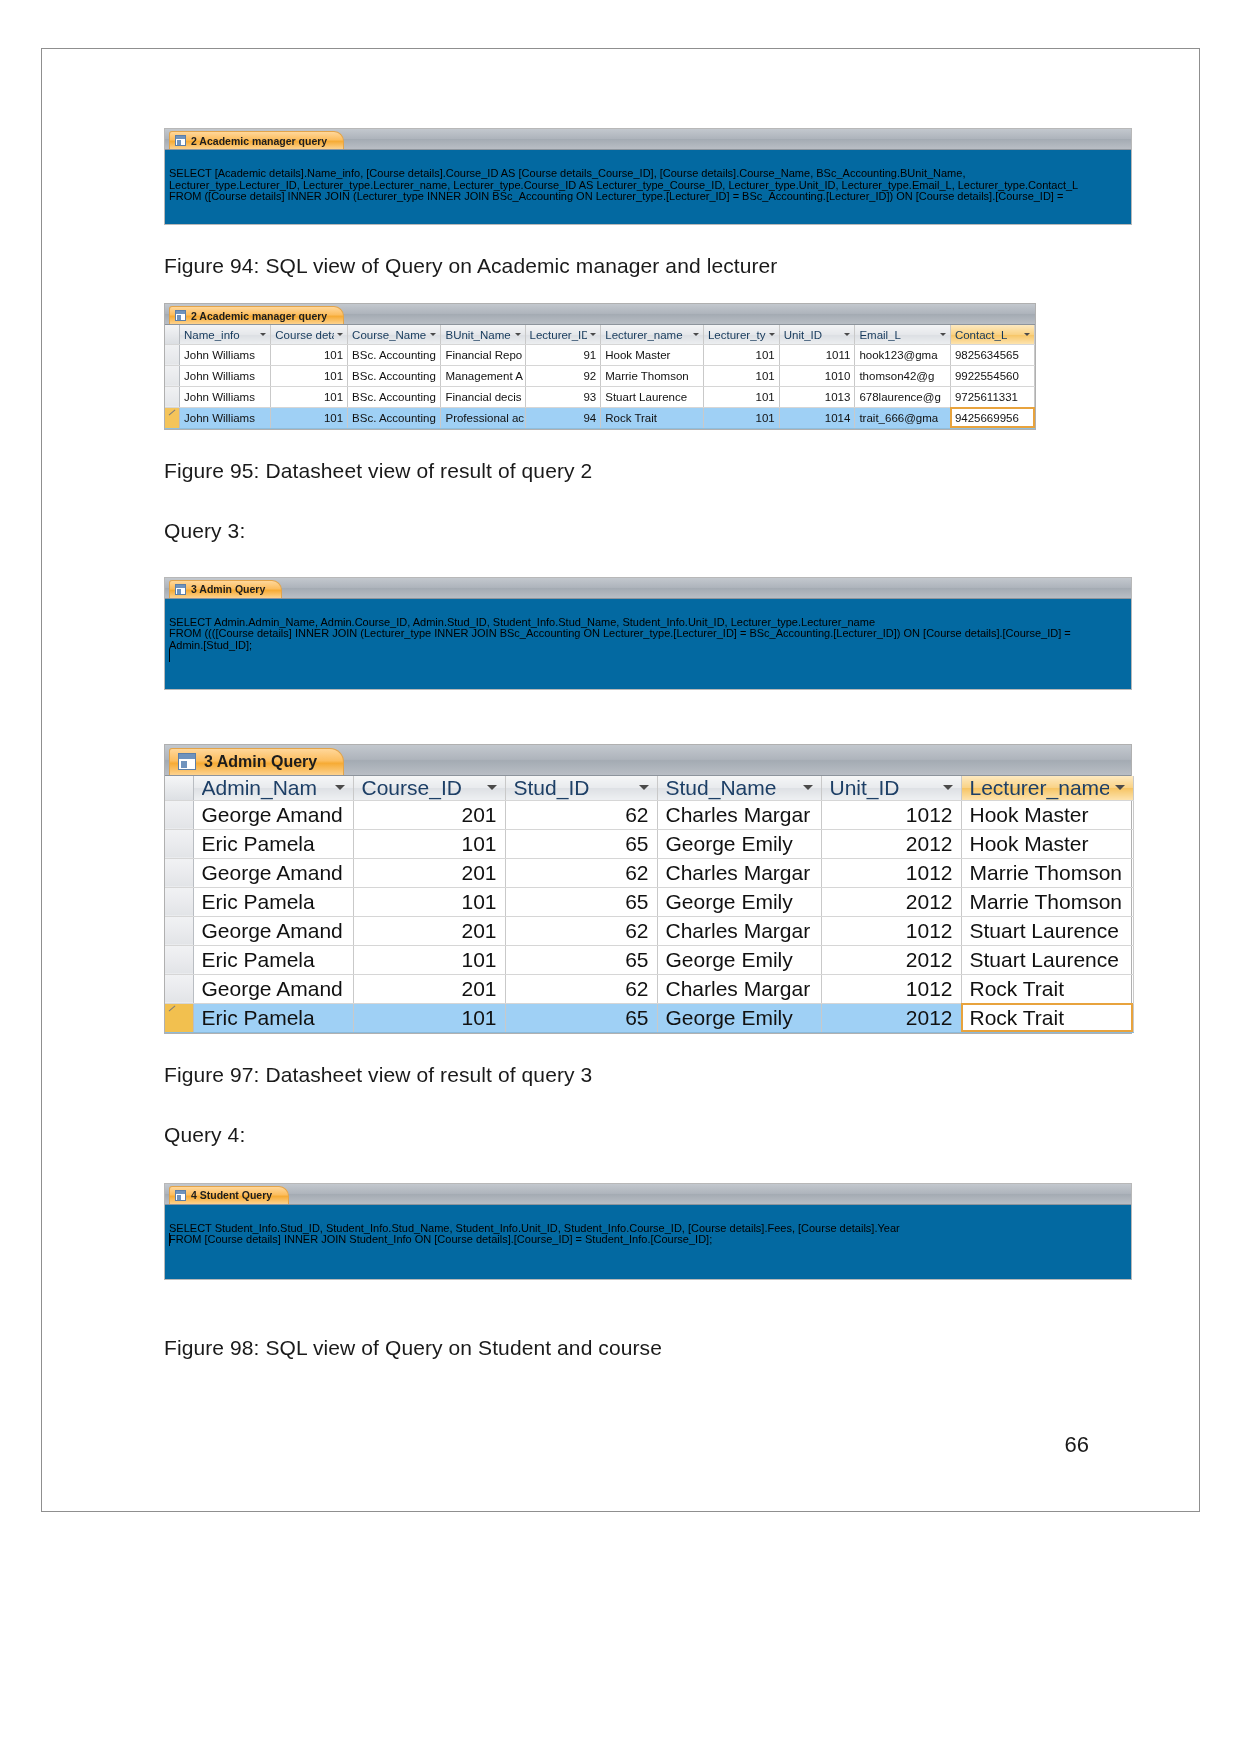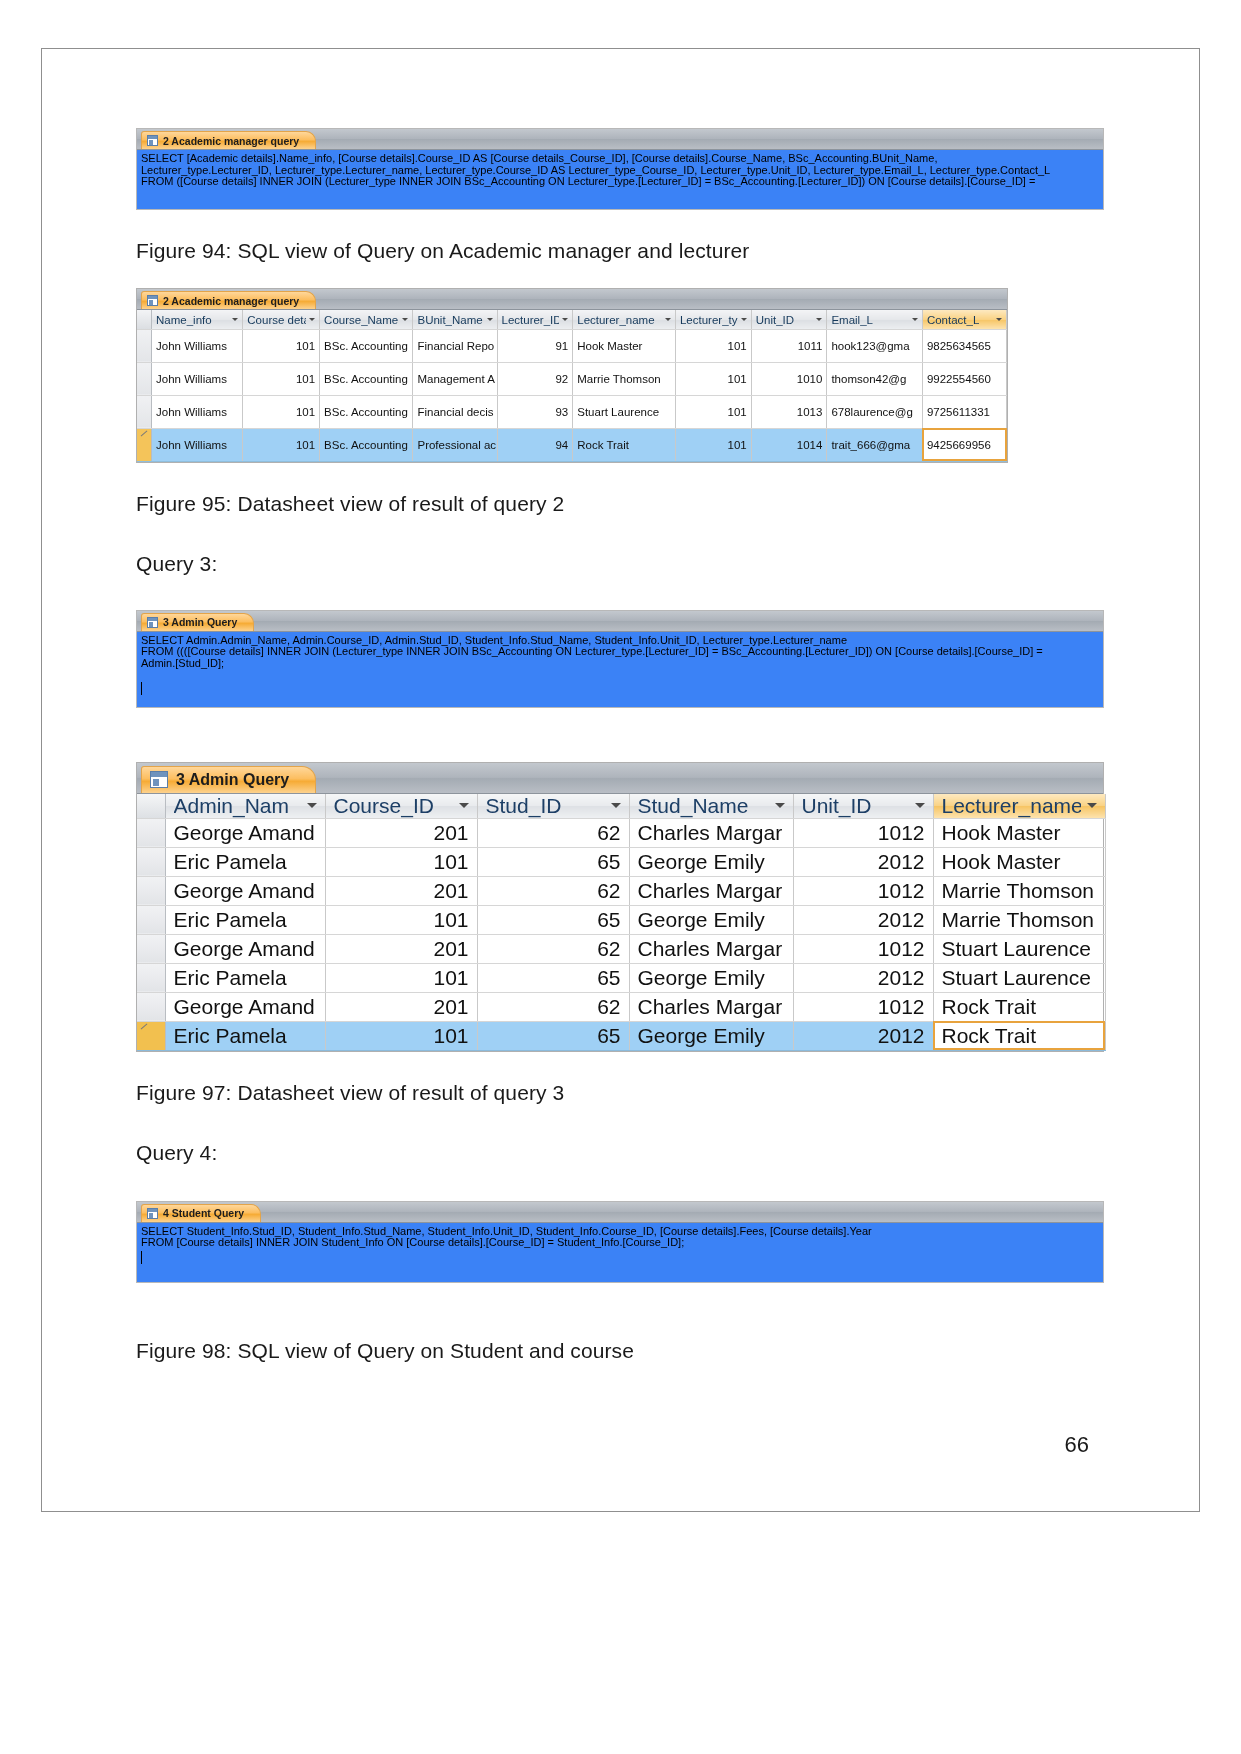--- a/index.html
+++ b/index.html
@@ -24,21 +24,21 @@
     left: 41px;
     top: 48px;
     width: 1159px;
     height: 1464px;
     border: 1px solid #8f8f8f;
     box-sizing: border-box;
     pointer-events: none;
   }
   .content {
     position: absolute;
-    left: 136px;
+    left: 164px;
     top: 128px;
     width: 970px;
   }
 
   
   .body-text {
     font-size: 21px;
     line-height: 1.45;
     color: #1a1a1a;
     font-family: "Liberation Sans", sans-serif;
@@ -116,22 +116,22 @@
     position: absolute;
     left: 1px; top: 4px;
     width: 4px; height: 5px;
     background: #6f93bd;
   }
   .tabbar.big .tab-icon { width: 18px; height: 17px; }
   .tabbar.big .tab-icon::before { height: 5px; }
   .tabbar.big .tab-icon::after { left: 2px; top: 7px; width: 6px; height: 7px; }
 
   .sql-body {
-    padding: 3px 4px 4px 4px;
-    background: #3b82f6;
+    padding: 18px 4px 4px 4px;
+    background: #0369a1;
     position: relative;
   }
   .sql-line {
     font-size: 11px;
     line-height: 11.6px;
     color: #000000;
     white-space: nowrap;
     overflow: hidden;
     font-family: "Liberation Sans", sans-serif;
   }
@@ -176,21 +176,21 @@
   .ds-small th .hdr {
     display: flex;
     align-items: center;
     justify-content: space-between;
     gap: 3px;
   }
   .ds-small th .hdr .txt { overflow: hidden; text-overflow: clip; }
   .ds-small td {
     height: 17px;
     font-size: 11.5px;
-    padding: 10px 4px;
+    padding: 4px 4px;
     color: #111;
   }
   .ds-small tr.sel td {
     background: #9fd0f5;
     border-bottom: 1px solid #8fbedd;
   }
   .ds-small .rowsel {
     width: 14px;
     background: linear-gradient(to bottom,#f0f1f3,#e3e5e8);
     border-right: 1px solid #b8bcc1;

